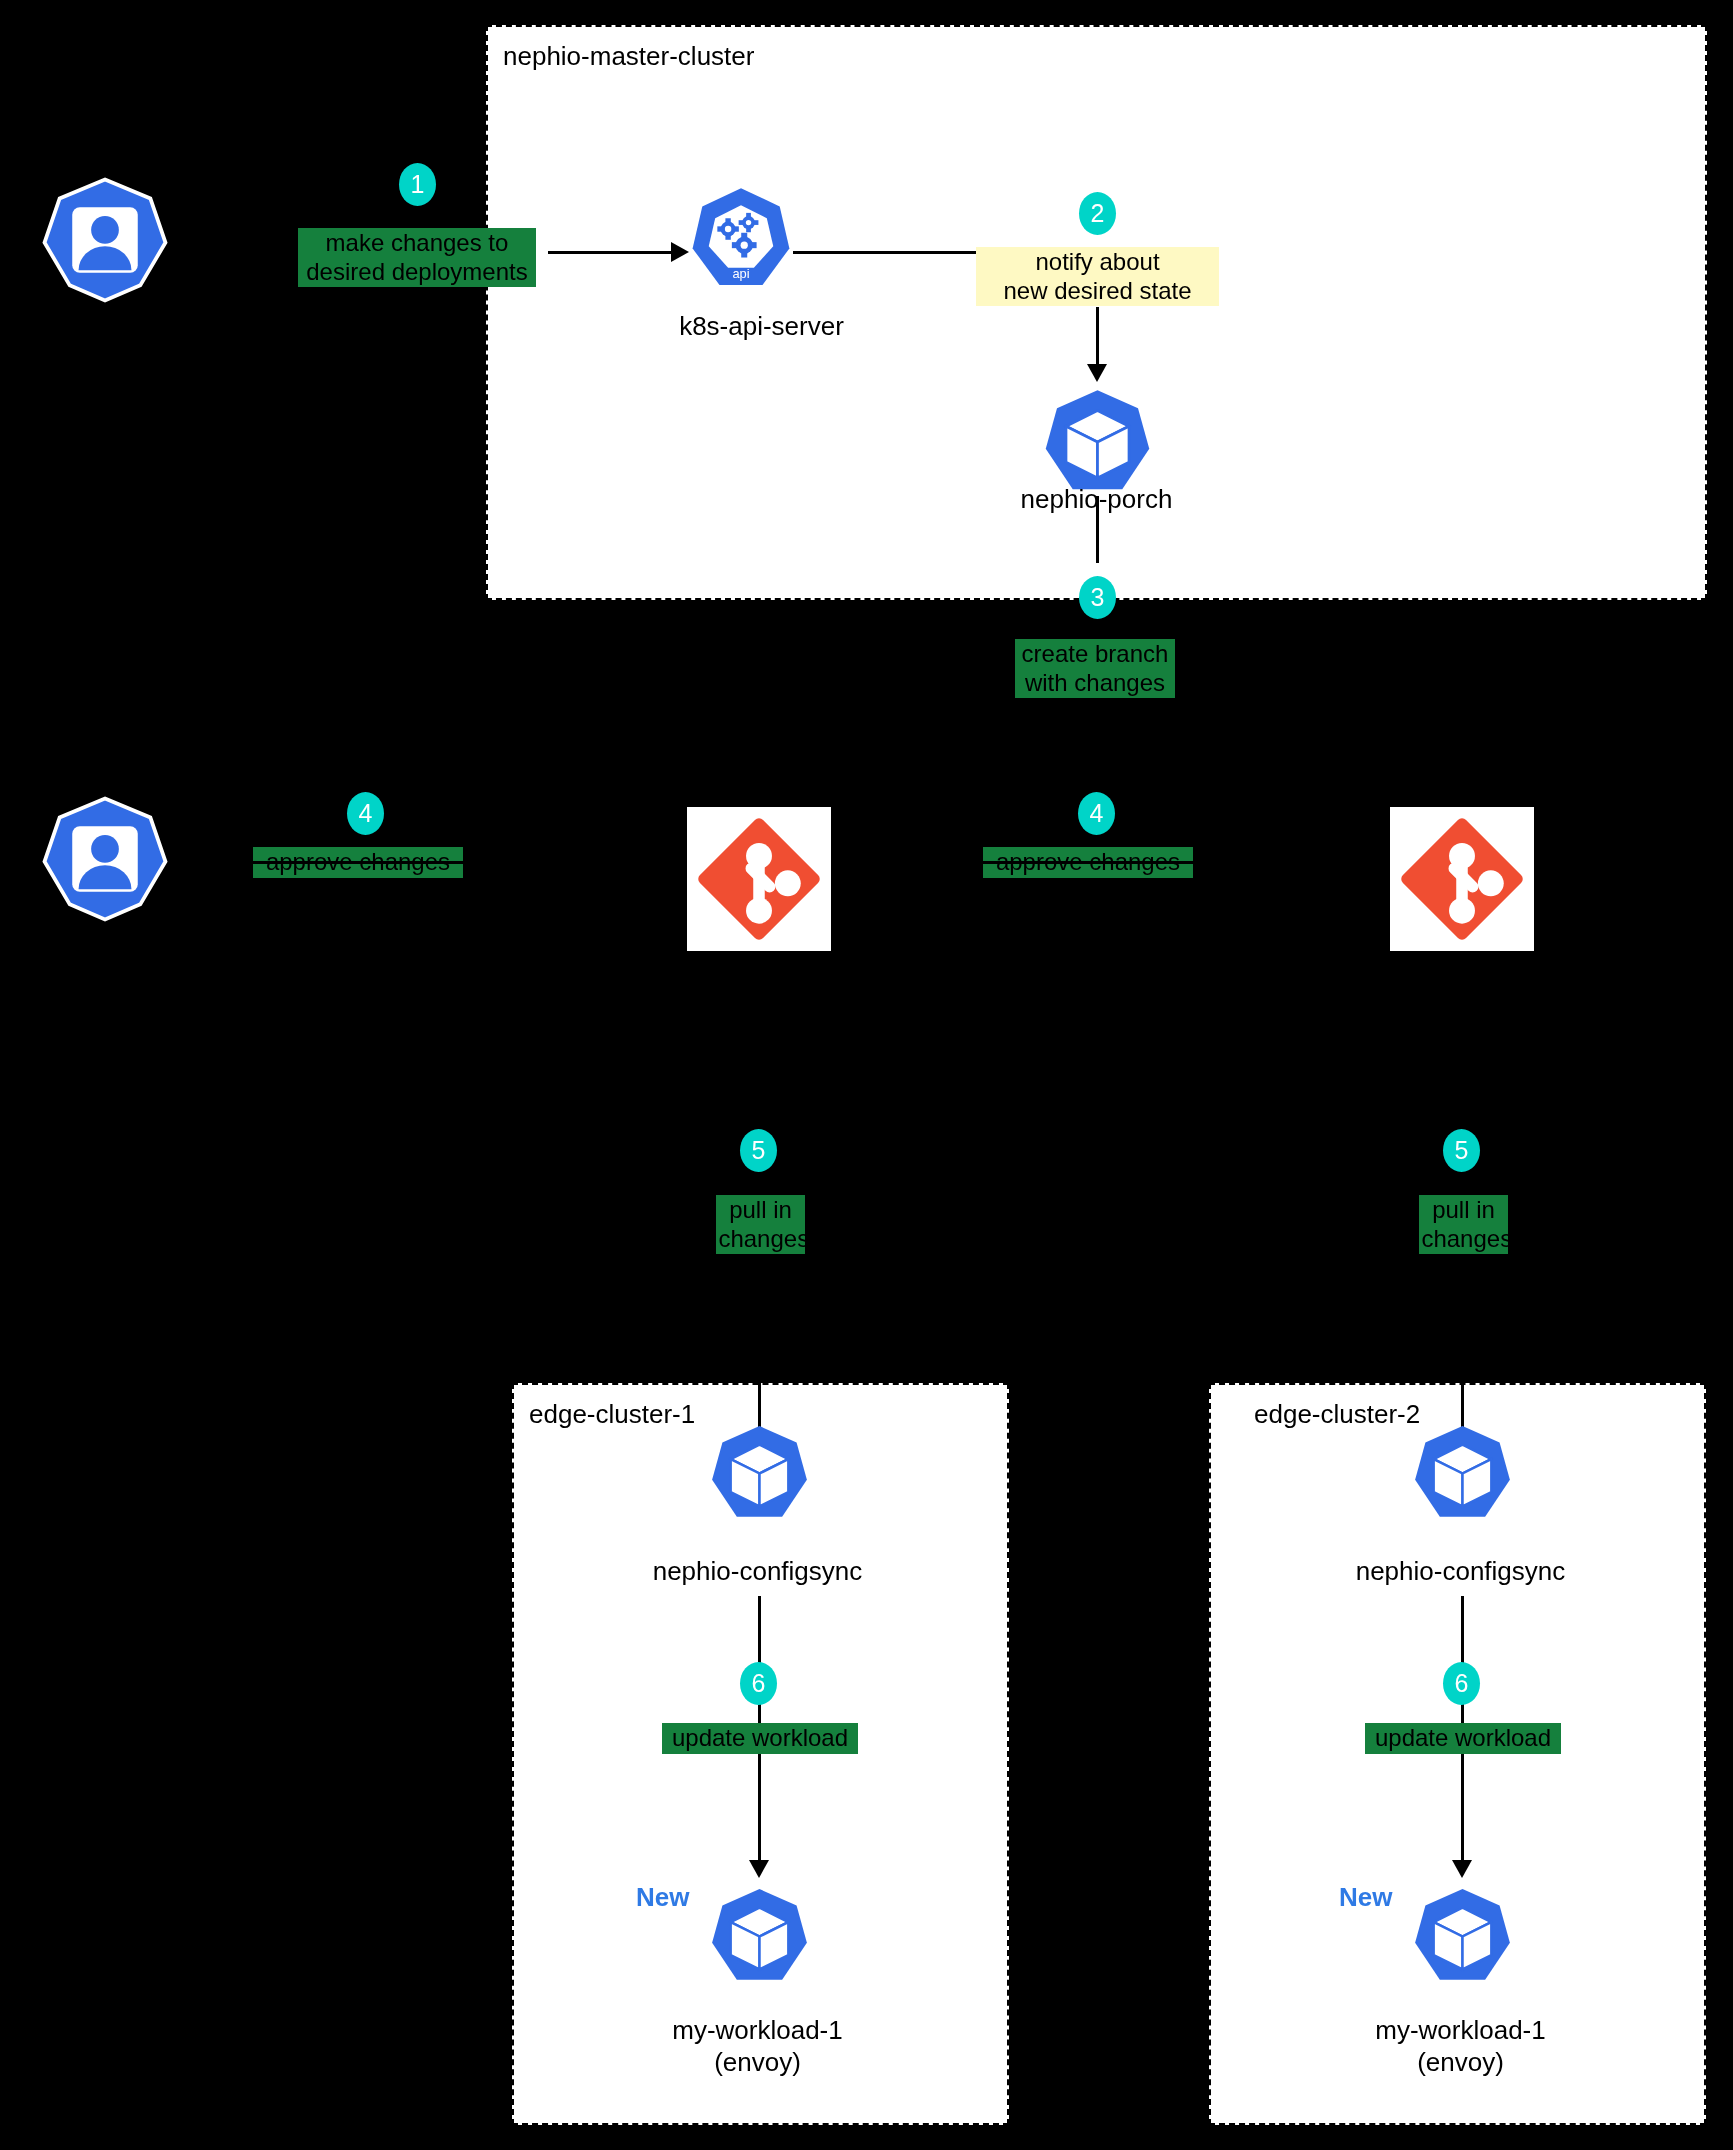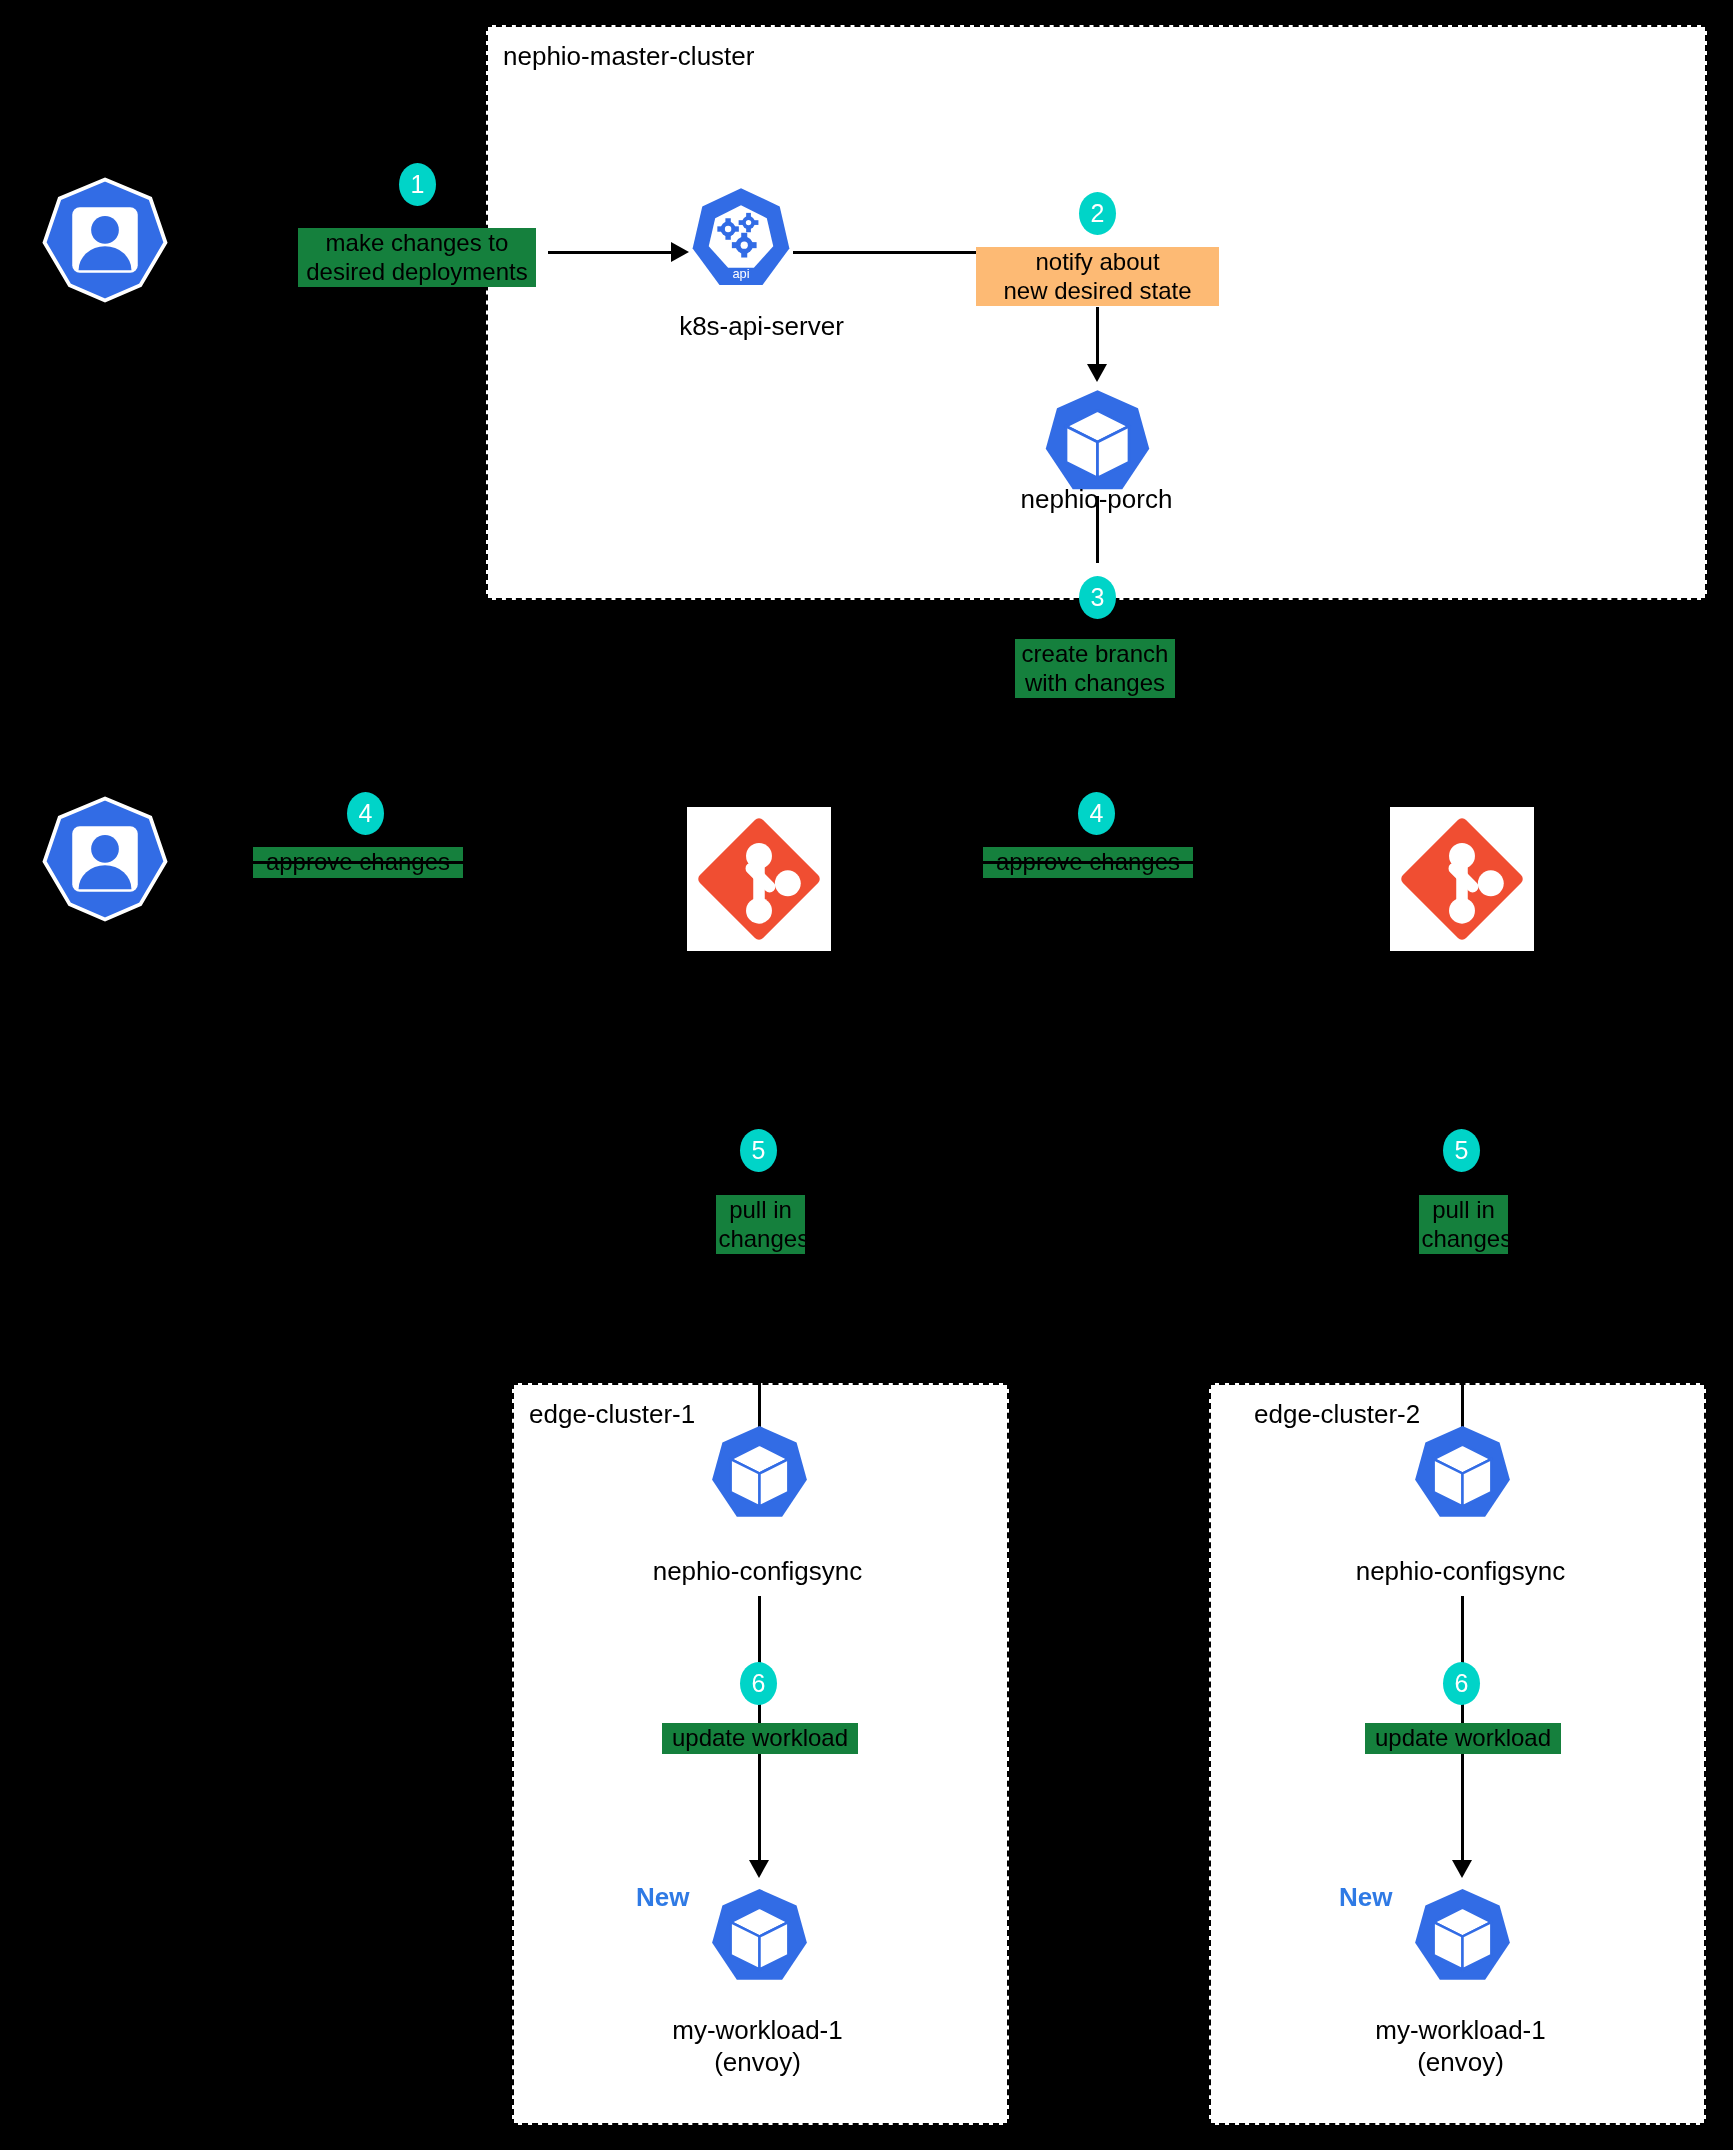--- a/index.html
+++ b/index.html
@@ -153,21 +153,21 @@
           <rect x="58.9" y="52.2" width="5.6" height="5.6"></rect>
       </g>
       <text x="50" y="86" text-anchor="middle" font-family="Liberation Sans, sans-serif" font-size="12" fill="#ffffff">api</text>
     </svg>
   </div>
   <div class="node-caption" style="left:636px; top:311px; width:251px;">k8s-api-server</div>
 
   <div class="line-h" style="left:793px; top:251px; width:186px;"></div>
 
   <div class="step-badge" style="left:1079px; top:192px;">2</div>
-  <div class="edge-label on-white" style="left:976px; top:247px; width:243px; background:#fdba74;">notify about
+  <div class="edge-label on-white" style="left:976px; top:247px; width:243px; background:#fef9c3;">notify about
 new desired state</div>
   <div class="line-v" style="left:1096px; top:307px; height:61px;"></div>
   <div class="arrow-down" style="left:1087px; top:364px;"></div>
 
   <div class="icon" style="left:1041px; top:388px; width:113px; height:108px;">
     <svg viewBox="0 0 100 96">
       <polygon points="50,2 86,18 96,54 72,90 28,90 4,54 14,18" fill="#326CE5"></polygon>
       <g fill="#ffffff" stroke="#326CE5" stroke-width="2.4">
         <polygon points="50,20 78,34 50,48 22,34"></polygon>
         <polygon points="22,34 50,48 50,80 22,66"></polygon>

